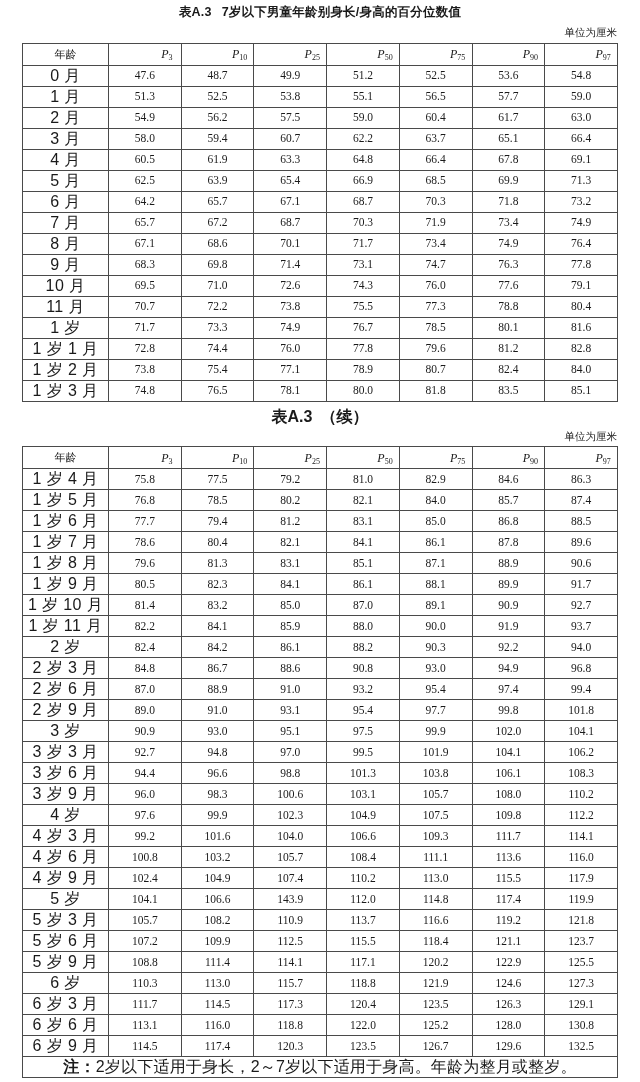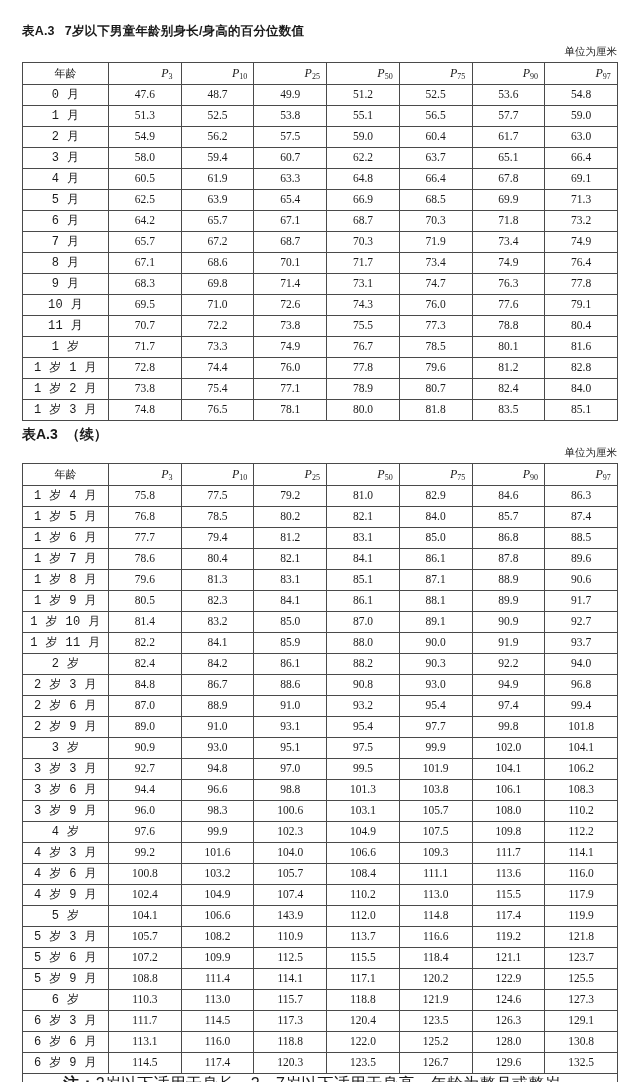--- a/index.html
+++ b/index.html
@@ -16,26 +16,26 @@
     overflow: hidden;
   }
   .page {
     width: 640px;
     height: 1082px;
     box-sizing: border-box;
     padding: 0 22px;
     position: relative;
   }
   .table-title {
-    text-align: left;
+    text-align: center;
     font-family: "Liberation Sans", "DejaVu Sans", sans-serif;
     font-weight: bold;
     font-size: 12.5px;
     letter-spacing: 0.2px;
-    padding-top: 24px;
+    padding-top: 5px;
     padding-bottom: 7px;
     line-height: 1.2;
   }
   .title-num { margin-right: 10px; }
   .unit-line {
     text-align: right;
     font-family: Liberation Mono, monospace;
     font-size: 10.5px;
     padding-bottom: 3px;
     padding-right: 1px;
@@ -59,22 +59,22 @@
   }
   table.grid th {
     height: 21px;
     font-family: "Liberation Sans", "DejaVu Sans", sans-serif;
     font-size: 11px;
   }
   table.grid td {
     height: 20px;
   }
   td.age-cell {
-    font-family: Liberation Mono, monospace;
-    font-size: 12px;
+    font-family: Liberation Sans, sans-serif;
+    font-size: 16px;
     letter-spacing: 0.4px;
   }
   td.val-cell {
     font-family: "Liberation Serif", "DejaVu Serif", serif;
     font-size: 11.5px;
   }
   th.age-head {
     width: 86px;
   }
   .pct {
@@ -85,23 +85,24 @@
   }
   .pct sub {
     font-style: normal;
     font-size: 8px;
     vertical-align: baseline;
     position: relative;
     top: 2px;
     left: 0px;
   }
   .cont-title {
+    text-align: center;
     font-family: "Liberation Sans", "DejaVu Sans", sans-serif;
     font-weight: bold;
-    font-size: 14px;
+    font-size: 16px;
     padding-top: 5px;
     padding-bottom: 5px;
     line-height: 1.2;
   }
   .cont-title .title-num { margin-right: 8px; }
   .note-row td {
     text-align: left;
     height: 22px;
     padding-left: 14px;
     font-family: "Liberation Sans", "DejaVu Sans", sans-serif;

